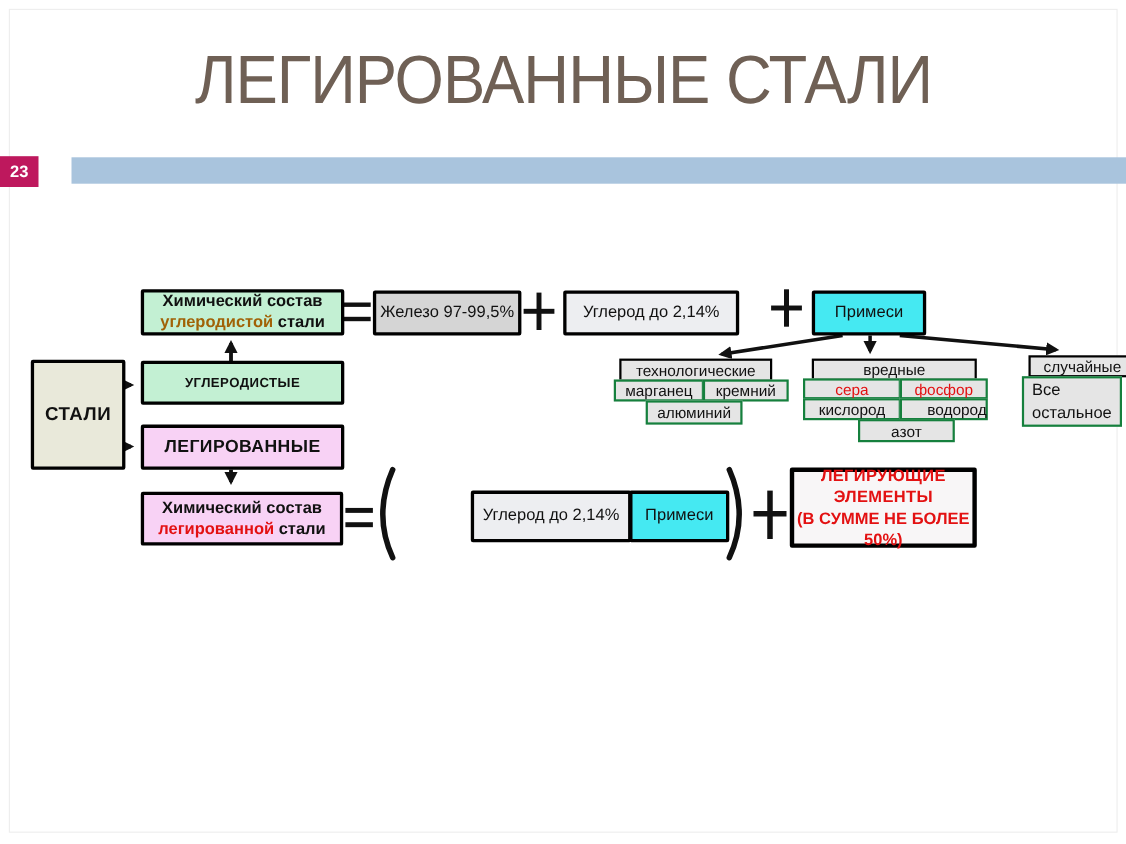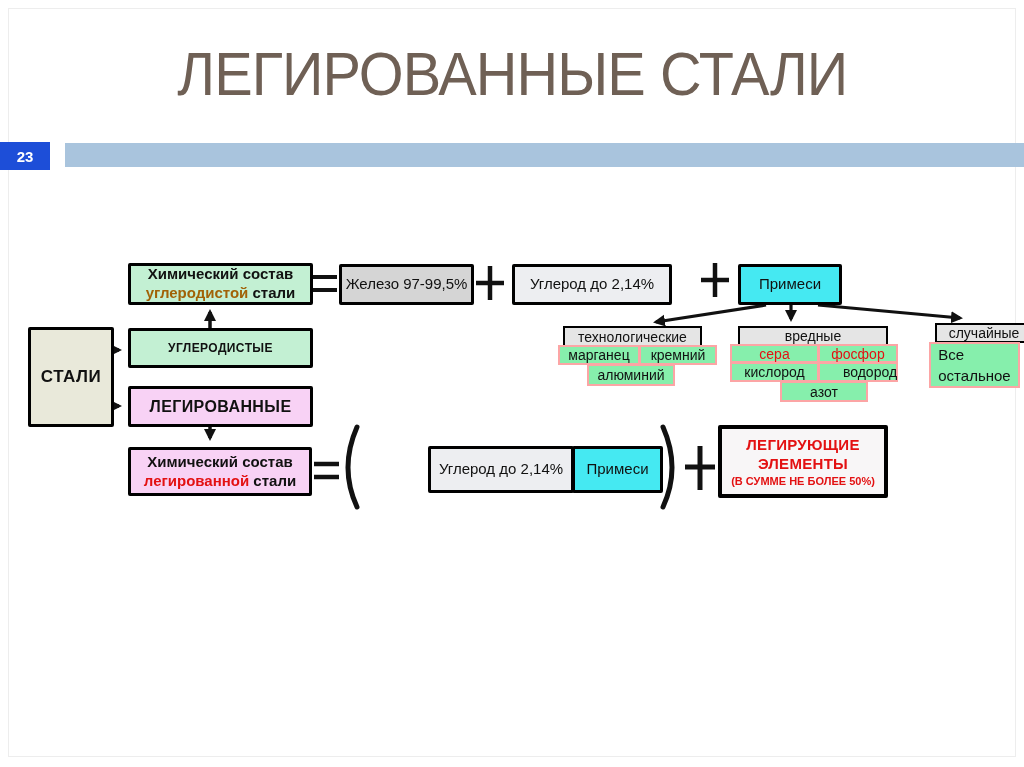--- a/index.html
+++ b/index.html
@@ -6,42 +6,42 @@
   html,body { width:1024px; height:767px; }
   body { font-family:"Liberation Sans", sans-serif; background:#ffffff; position:relative; overflow:hidden; }
 
   .slide { position:relative; width:1024px; height:767px; background:#fff; }
   .frame { position:absolute; left:8px; top:8px; width:1008px; height:749px; border:1px solid #ededed; }
 
   .title { position:absolute; left:0; top:38px; width:100%; text-align:center;
            font-size:62px; font-weight:400; color:#6F6055; white-space:nowrap; }
   .title .tspan { display:inline-block; transform:scaleX(0.93); transform-origin:center; letter-spacing:-1px; }
 
-  .page-badge { position:absolute; left:0; top:142px; width:50px; height:28px; background:#1d4ed8;
+  .page-badge { position:absolute; left:0; top:142px; width:35px; height:28px; background:#be185d;
                 color:#fff; font-weight:bold; font-size:15px; display:flex; align-items:center; justify-content:center; }
   .accent-bar { position:absolute; left:65px; top:143px; width:959px; height:24px; background:#A9C4DD; }
 
   .diagram { position:absolute; left:0; top:0; width:1024px; height:767px; }
   .connectors { position:absolute; left:0; top:0; }
 
   .bx { position:absolute; border:3px solid #000; border-radius:2px; background:#fff; color:#111;
         display:flex; align-items:center; justify-content:center; text-align:center;
         font-size:15px; line-height:1.25; }
   .steels      { left:28px;  top:327px; width:86px;  height:100px; background:#E9E9DA; font-weight:bold; font-size:17px; letter-spacing:.5px; }
   .chem-carbon { left:128px; top:263px; width:185px; height:42px;  background:#C3F0D3; font-weight:bold; }
   .carbon-cls  { left:128px; top:328px; width:185px; height:40px;  background:#C3F0D3; font-weight:bold; font-size:12px; letter-spacing:.4px; }
   .alloyed-cls { left:128px; top:386px; width:185px; height:41px;  background:#F8D2F5; font-weight:bold; font-size:16px; letter-spacing:.4px; }
   .chem-alloy  { left:128px; top:447px; width:184px; height:49px;  background:#F8D2F5; font-weight:bold; }
   .iron-pct    { left:339px; top:264px; width:135px; height:41px;  background:#D5D5D5; }
   .carbon-pct  { left:512px; top:264px; width:160px; height:41px;  background:#EDEEF1; }
   .impurities  { left:738px; top:264px; width:104px; height:41px;  background:#45E9F2; }
 
   .hdr  { position:absolute; border:2px solid #000; background:#e5e5e5; color:#111; font-size:14px;
           display:flex; align-items:center; justify-content:center; }
-  .cell { position:absolute; border:2px solid #fca5a5; background:#86efac; color:#111; font-size:14px;
+  .cell { position:absolute; border:2px solid #15803d; background:#e5e5e5; color:#111; font-size:14px;
           display:flex; align-items:center; justify-content:center; }
 
   .h-tech { left:563px; top:326px; width:139px; height:21px; }
   .c-marg { left:558px; top:345px; width:82px;  height:20px; }
   .c-krem { left:639px; top:345px; width:78px;  height:20px; }
   .c-alum { left:587px; top:364px; width:88px;  height:22px; }
 
   .h-harm { left:738px; top:326px; width:150px; height:20px; }
   .c-sera { left:730px; top:344px; width:89px;  height:19px; color:#E31112; }
   .c-fosf { left:818px; top:344px; width:80px;  height:19px; color:#E31112; }
@@ -52,21 +52,21 @@
   .h-sluch { left:925px; top:323px; width:98px; height:20px;margin-left:10px; }
   .c-vse   { left:929px; top:342px; width:91px; height:46px; font-size:15px; line-height:1.4; }
 
   .sum-iron   { left:345px; top:446px; width:85px;  height:47px; background:#D5D5D5; }
   .sum-carbon { left:428px; top:446px; width:146px; height:47px; background:#EDEEF1; }
   .sum-imp    { left:572px; top:446px; width:91px;  height:47px; background:#45E9F2; }
 
   .alloying { left:718px; top:425px; width:170px; height:73px; background:#F8F6F7; border-width:4px;
               color:#E31112; font-weight:bold; flex-direction:column; }
   .alloying .l12 { font-size:15px; line-height:1.3; letter-spacing:.3px; }
-  .alloying .l3  { font-size:11px; margin-top:1px; }
+  .alloying .l3  { font-size:15px; margin-top:1px; }
 
   .navy { color:#a16207;text-align:center; }
 </style>
 </head>
 <body>
 
 <div class="slide">
   <div class="frame"></div>
 
   <h1 class="title"><span class="tspan">ЛЕГИРОВАННЫЕ СТАЛИ</span></h1>

